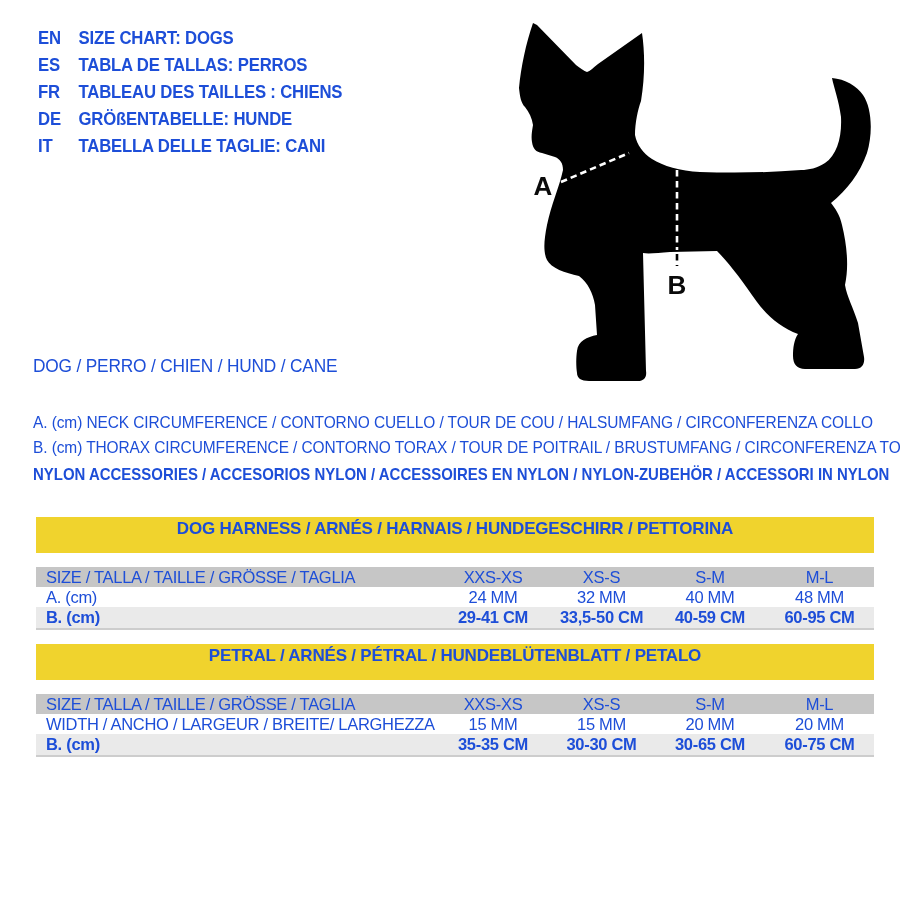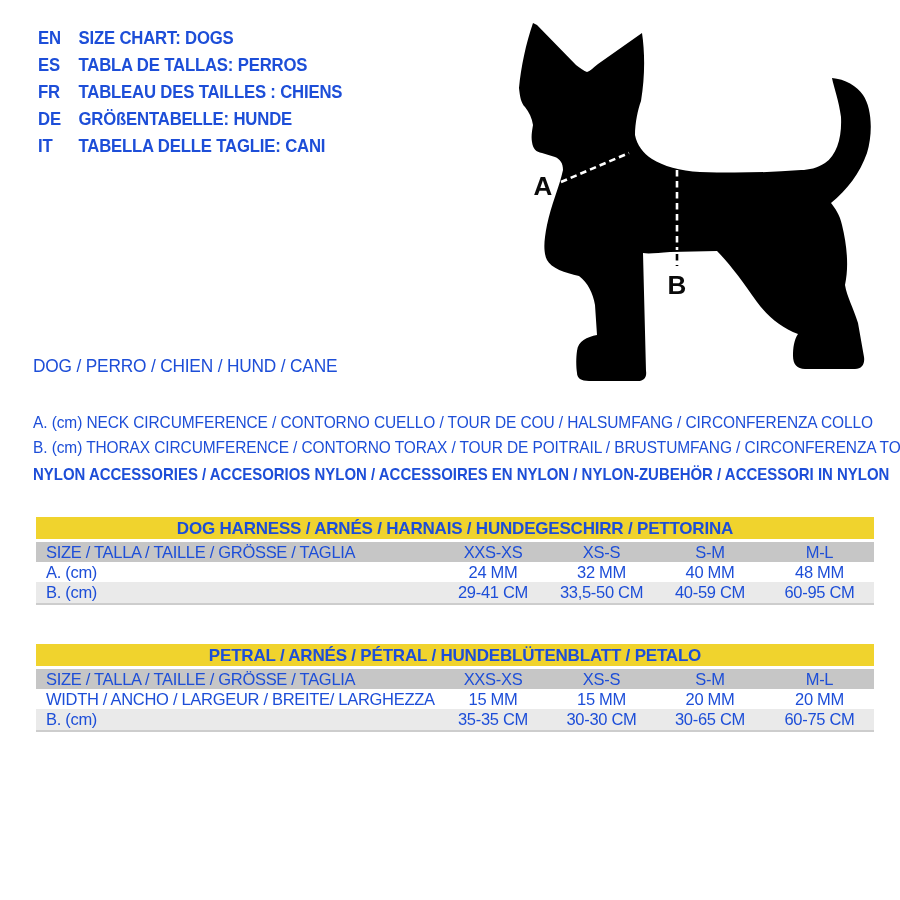--- a/index.html
+++ b/index.html
@@ -23,31 +23,31 @@
   
   .caption { position:absolute; left:33px; top:355px; font-size:19px; letter-spacing:-0.2px; }
   .note    { position:absolute; left:33px; font-size:17px; letter-spacing:-0.1px; }
   .note-a  { top:413px; }
   .note-b  { top:438px; }
   .nylon   { position:absolute; left:33px; top:465px; font-size:17px; font-weight:bold;
              transform:scaleX(0.88); transform-origin:0 50%; white-space:nowrap; }
 
   
   .size-table { position:absolute; left:36px; width:838px; }
-  .tbl-title  { height:22px; line-height:23px; background:#F0D32D; text-align:center;
-                font-weight:bold; font-size:17px; letter-spacing:-0.2px; margin-bottom:3px; }
+  .tbl-title  { height:36px; line-height:23px; background:#F0D32D; text-align:center;
+                font-weight:bold; font-size:17px; letter-spacing:-0.2px; margin-bottom:14px; }
   .size-table table { border-collapse:collapse; width:838px; table-layout:fixed; }
   .size-table td { padding:0; font-size:16.5px; letter-spacing:-0.3px; height:20px;
                    vertical-align:middle; overflow:hidden; white-space:nowrap; }
   .size-table td.lbl { padding-left:10px; text-align:left; }
   .size-table td.val { text-align:center; }
   tr.r-size  { background:#C6C6C6;margin-left:31px; }
   tr.r-mid   { background:#ffffff; }
   tr.r-last  { background:#EAEAEA; border-bottom:2px solid #CDCDCD; }
-  tr.r-last td { height:21px; }
+  tr.r-last td { height:21px;font-weight:bold; }
   col.c-label { width:402px; }
   col.c-v1 { width:110px; } col.c-v2 { width:107px; }
   col.c-v3 { width:110px; } col.c-v4 { width:109px; }
 </style>
 </head>
 <body>
 
 <div class="canvas">
 
   <div class="lang-list">

